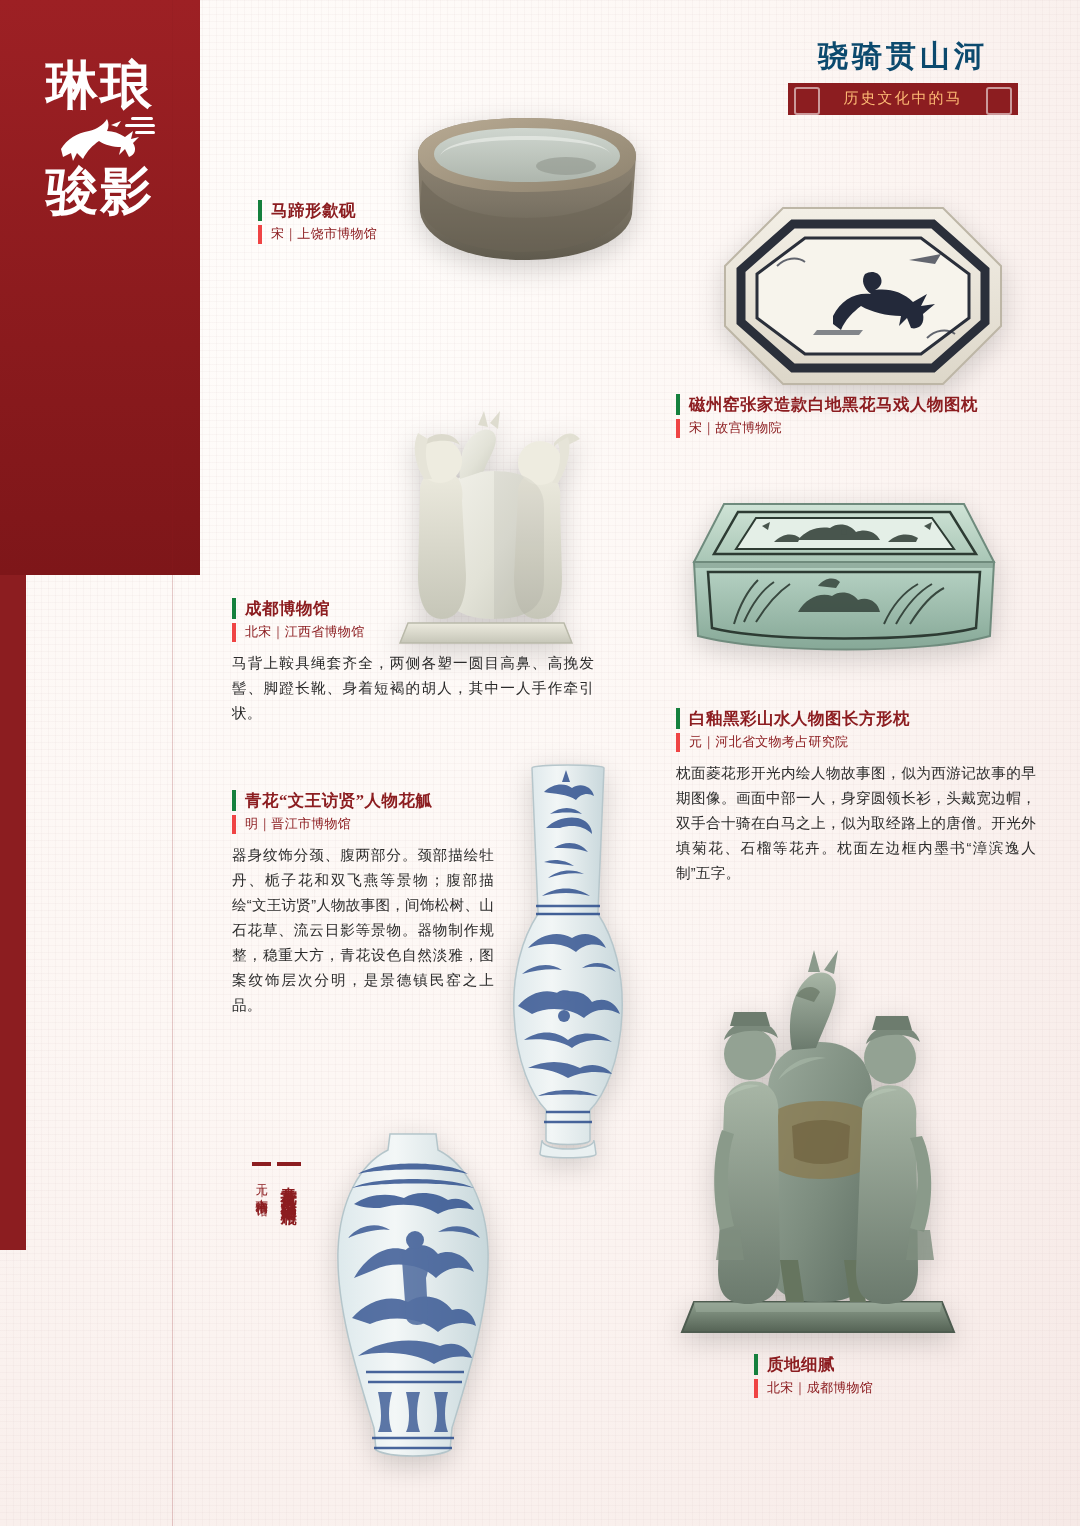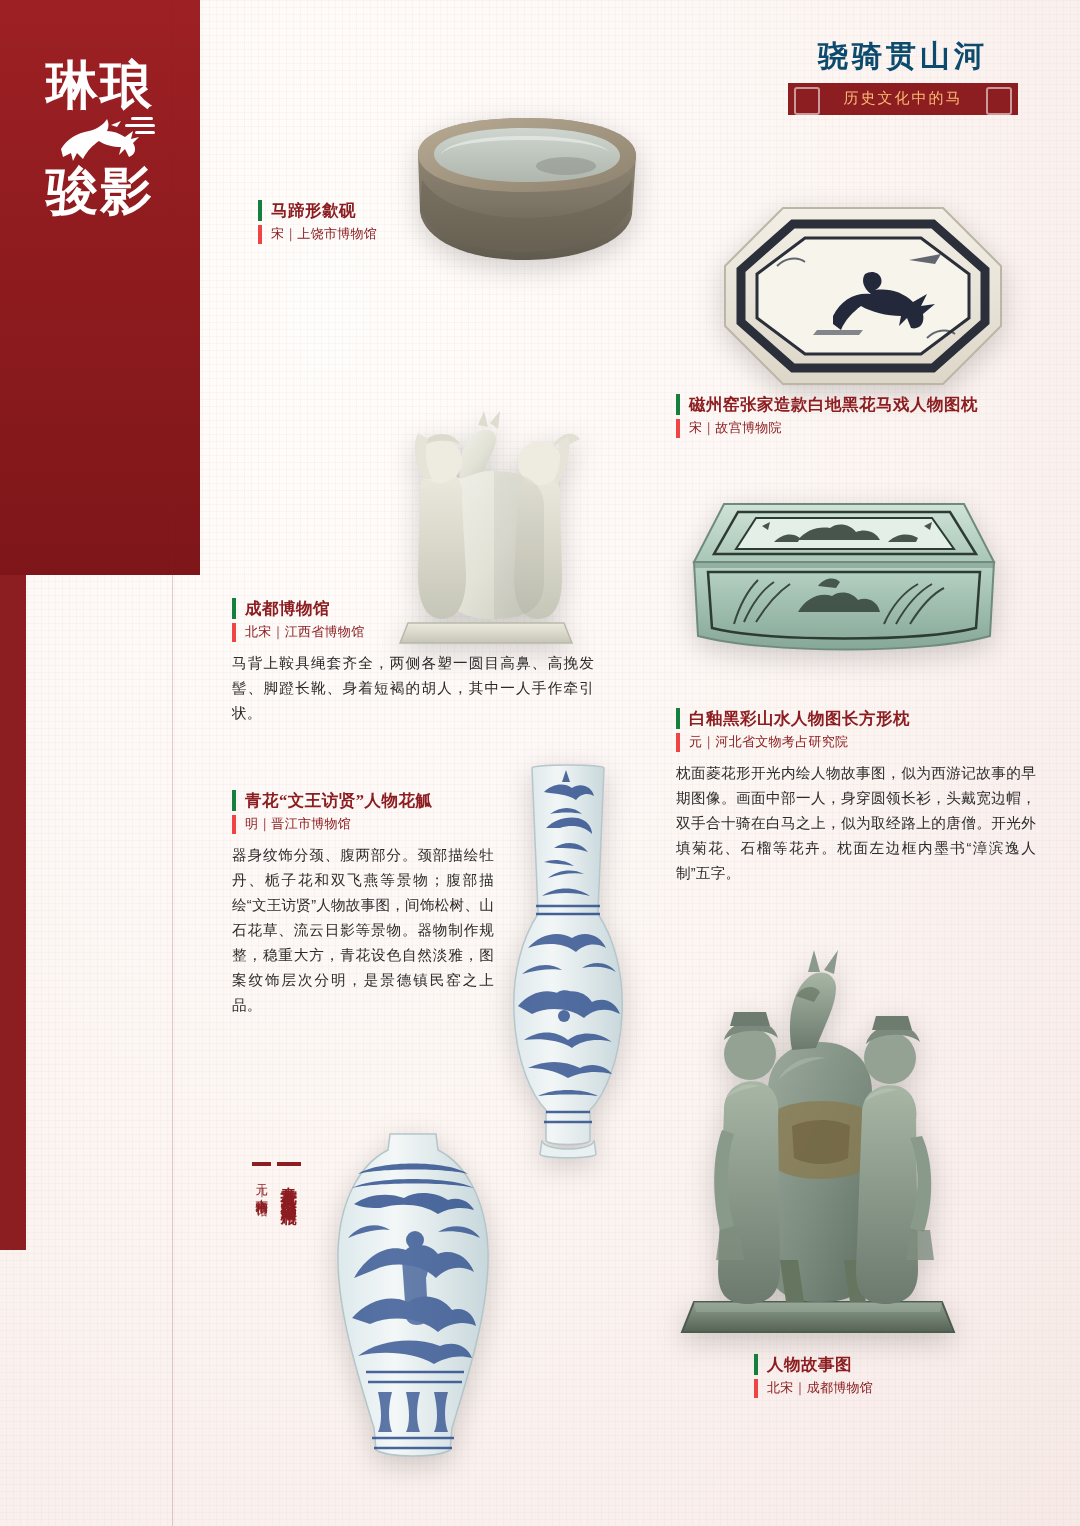--- a/index.html
+++ b/index.html
@@ -453,15 +453,15 @@
 
     <g opacity=".25" fill="#cfe0cd">
       <path d="M110 150 C120 132 140 124 158 128 C140 130 122 138 110 150 Z"></path>
       <path d="M58 168 C66 156 80 152 92 156 C78 158 66 162 58 168 Z"></path>
       <path d="M196 172 C204 160 218 156 230 160 C216 162 204 166 196 172 Z"></path>
     </g>
   </svg>
 </div>
 
 <div class="cap" style="left:754px;top:1354px;width:320px;">
-  <div class="title">人物故事图</div>
+  <div class="title">质地细腻</div>
   <div class="meta">北宋｜成都博物馆</div>
 </div>
 
 </body></html>

